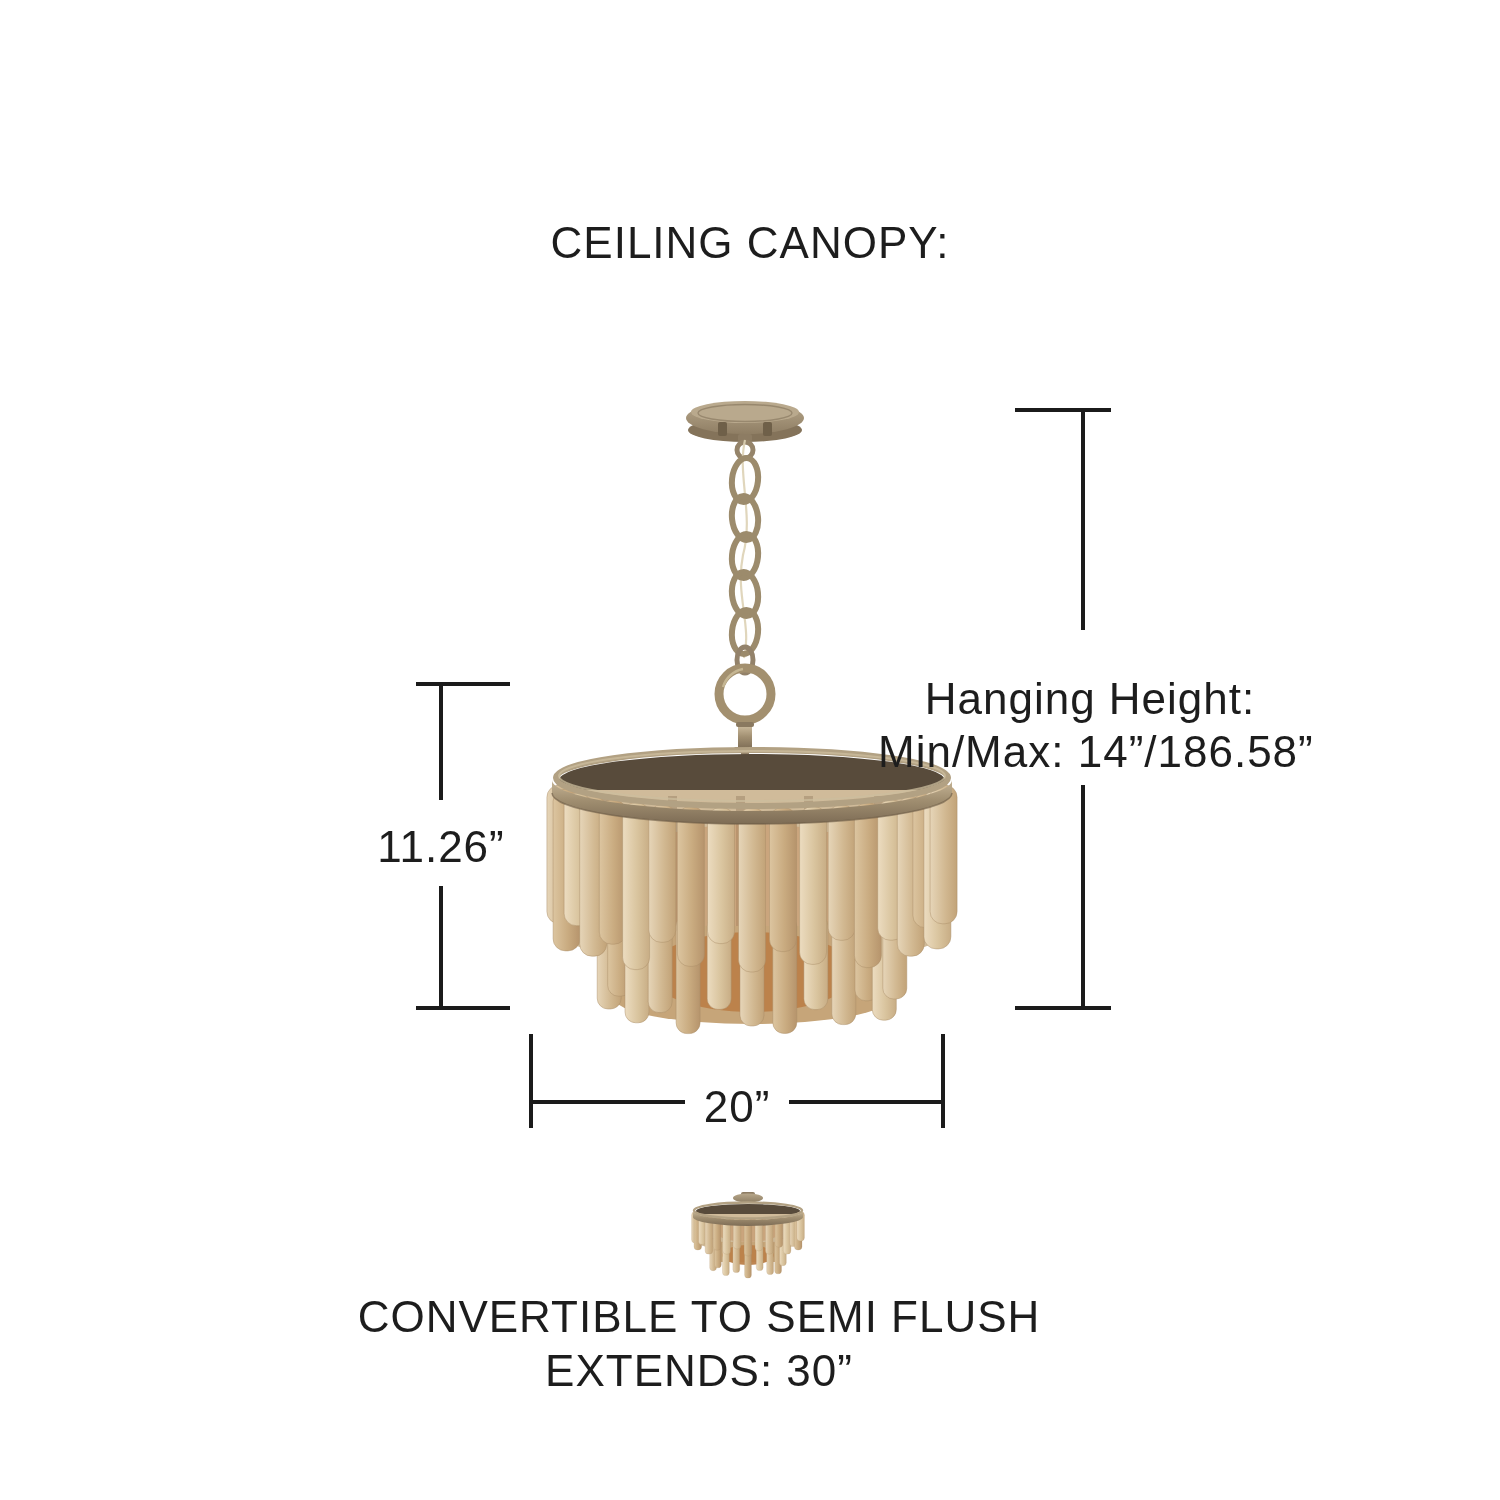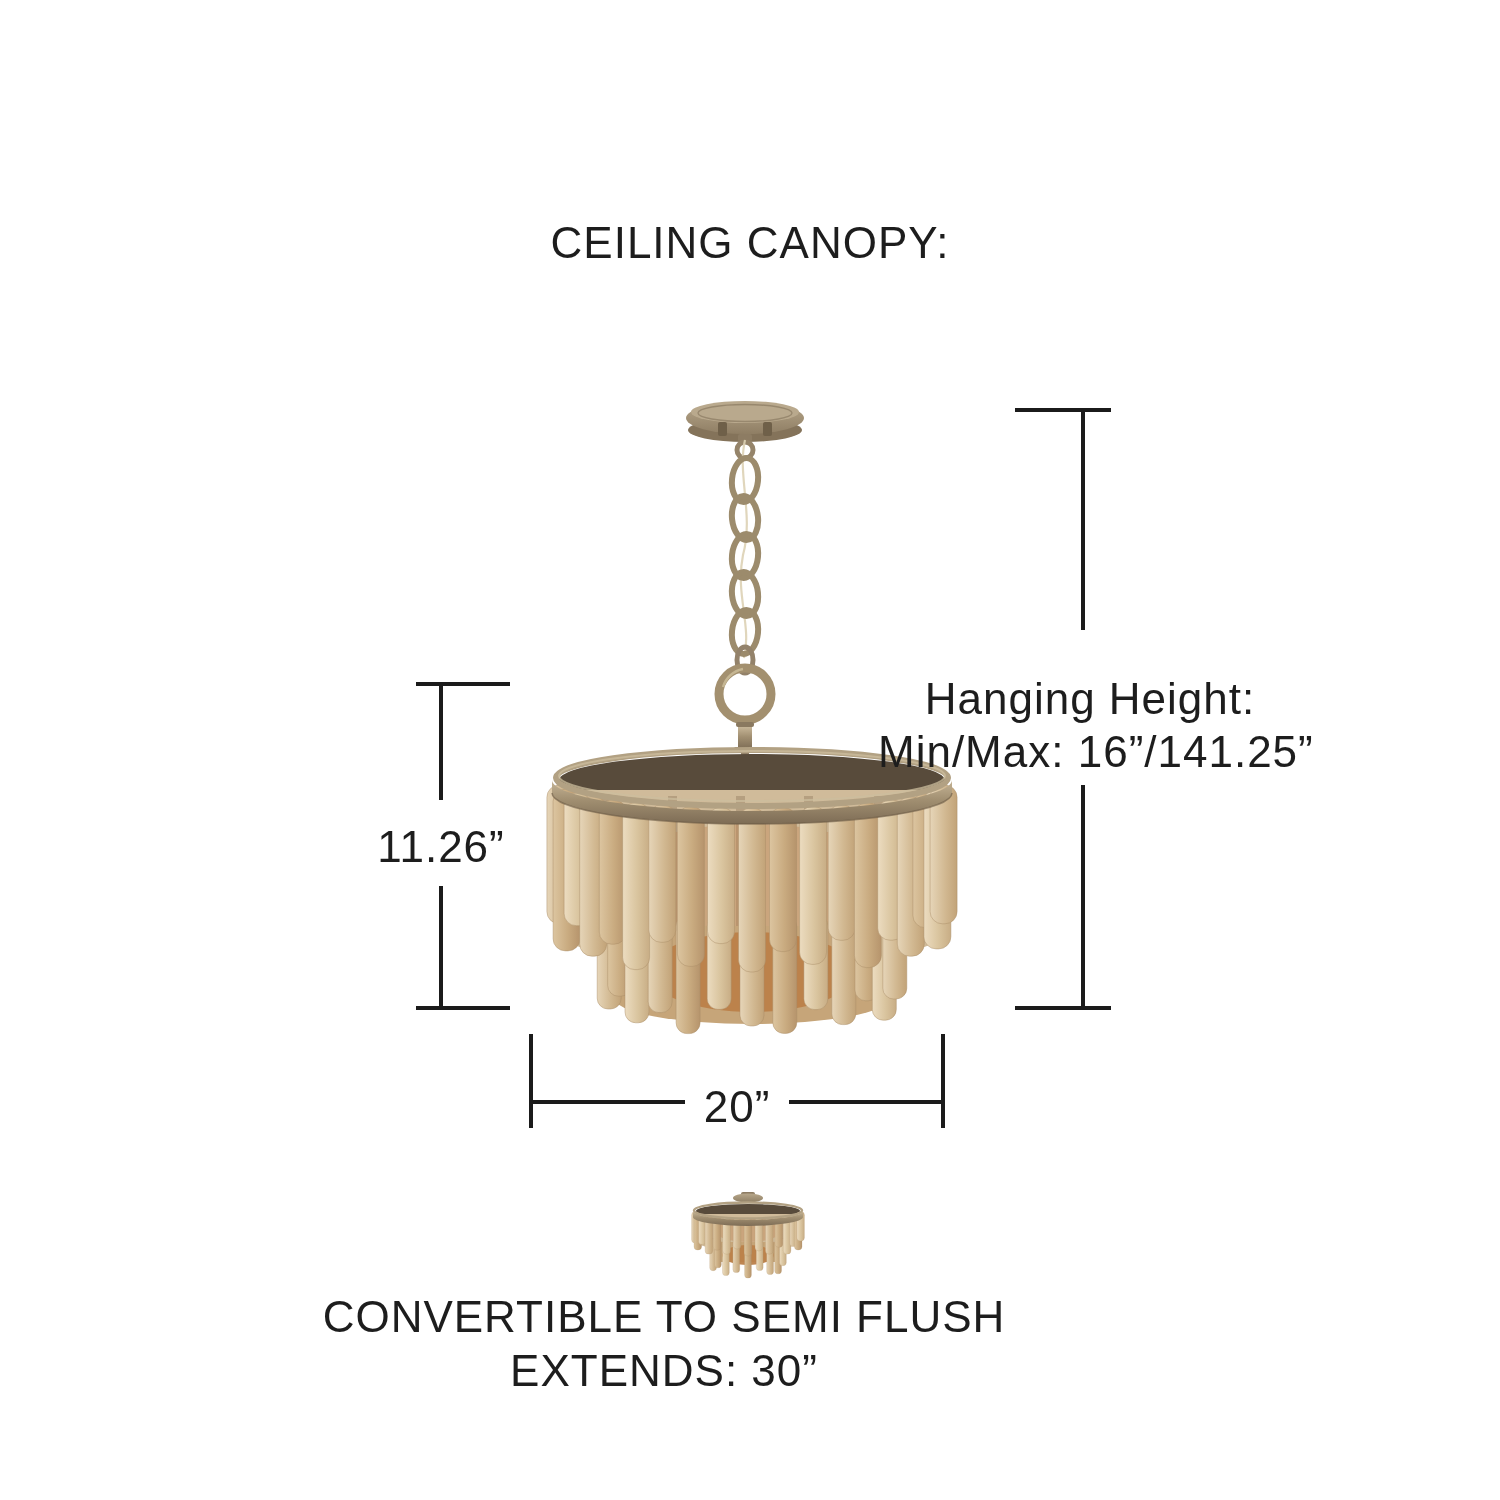--- a/index.html
+++ b/index.html
@@ -163,32 +163,32 @@
     <div class="label" style="left:441px;top:820px;transform:translateX(-50%);">11.26”</div>
     <div class="dimline" style="left:439px;top:886px;width:4px;height:122px;"></div>
     <div class="dimline" style="left:416px;top:1006px;width:94px;height:4px;"></div>
   </div>
 
   <div>
     <div class="dimline" style="left:1015px;top:408px;width:96px;height:4px;"></div>
     <div class="dimline" style="left:1081px;top:410px;width:4px;height:220px;"></div>
     <div class="label" style="left:878px;top:656px;width:424px;margin-top:16px;">
       <div>Hanging Height:</div>
-      <div>Min/Max: 16”/141.25”</div>
+      <div>Min/Max: 14”/186.58”</div>
     </div>
     <div class="dimline" style="left:1081px;top:785px;width:4px;height:223px;"></div>
     <div class="dimline" style="left:1015px;top:1006px;width:96px;height:4px;"></div>
   </div>
 
   <div>
     <div class="dimline" style="left:529px;top:1034px;width:4px;height:94px;"></div>
     <div class="dimline" style="left:531px;top:1100px;width:154px;height:4px;"></div>
     <div class="label" style="left:687px;top:1080px;width:100px;text-align:center;">20”</div>
     <div class="dimline" style="left:789px;top:1100px;width:154px;height:4px;"></div>
     <div class="dimline" style="left:941px;top:1034px;width:4px;height:94px;"></div>
   </div>
 
-  <div class="label" style="left:0;width:1328px;top:1290px;line-height:54px;">
+  <div class="label" style="left:0;width:1328px;top:1290px;line-height:54px;padding-left:35px;">
     <div>CONVERTIBLE TO SEMI FLUSH</div>
     <div>EXTENDS: 30”</div>
   </div>
 
 </div>
 
 </body></html>

